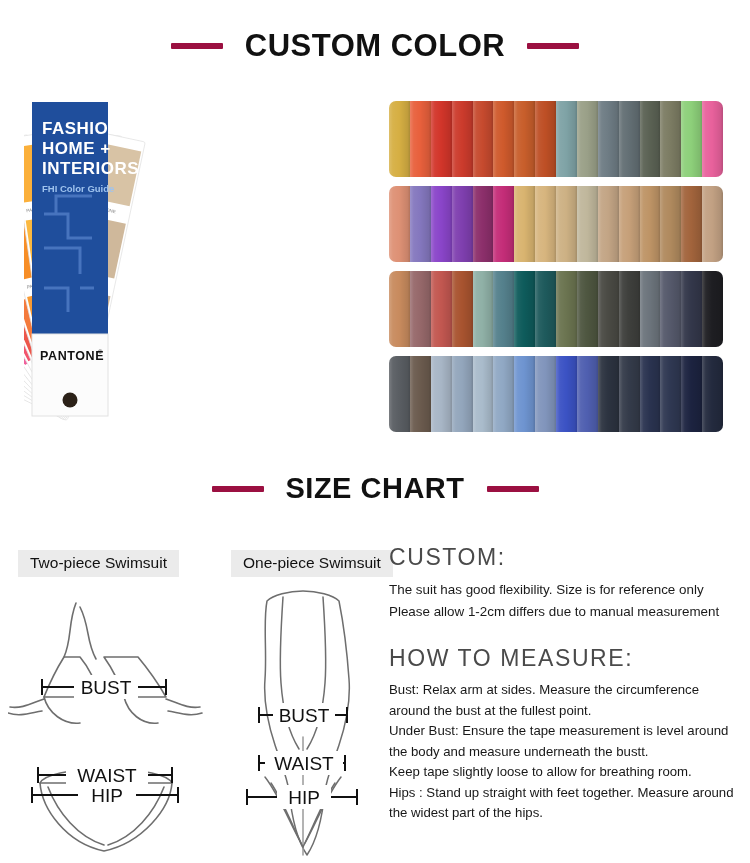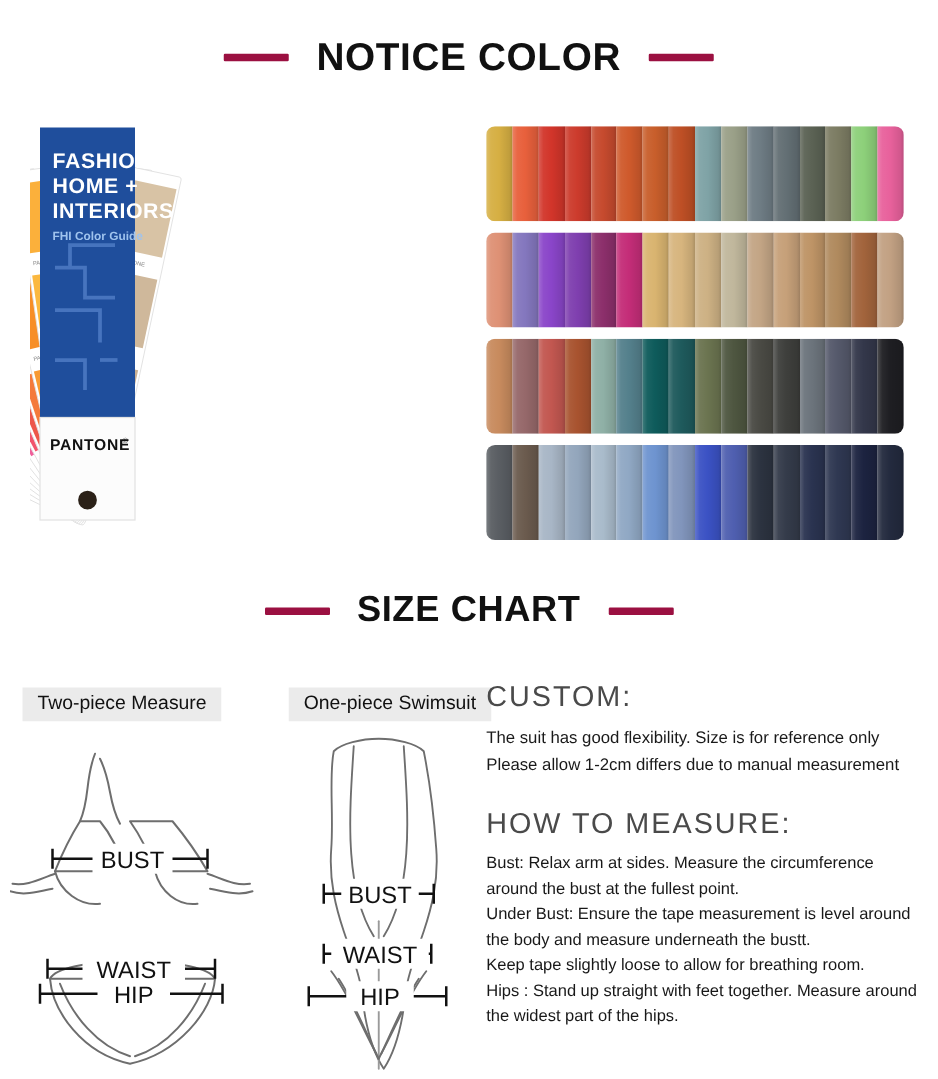--- a/index.html
+++ b/index.html
@@ -81,21 +81,21 @@
   }
   .notice-line{font-size:13.4px;line-height:22px;}
 </style>
 </head>
 <body>
 
 <div class="page">
 
   <div class="section-head" id="custom-color-head">
     <span class="head-rule" style="background: rgb(155, 16, 65);"></span>
-    <span class="head-title">NOTICE COLOR</span>
+    <span class="head-title">CUSTOM COLOR</span>
     <span class="head-rule" style="background: rgb(155, 16, 65);"></span>
   </div>
 
   <div class="fandeck">
     <svg class="fan-svg" viewBox="0 0 350 330">
       <defs>
         <clipPath id="fanclip">
             <rect x="0" y="0" width="350" height="330"></rect>
           </clipPath>
       </defs>
@@ -349,21 +349,21 @@
 
   <div class="section-head" id="size-chart-head">
     <span class="head-rule" style="background: rgb(155, 16, 65);"></span>
     <span class="head-title">SIZE CHART</span>
     <span class="head-rule" style="background: rgb(155, 16, 65);"></span>
   </div>
 
   <div class="size-area">
 
     <div class="diagram" id="two-piece-diagram">
-      <span class="diagram-label">Two-piece Measure</span>
+      <span class="diagram-label">Two-piece Swimsuit</span>
       <svg class="diagram-art" width="196" height="270" viewBox="0 0 196 270">
         <g fill="none" stroke="#6E6E6E" stroke-width="1.6" stroke-linecap="round" stroke-linejoin="round">
 
           <path d="M68 16 C60 36 64 52 56 70"></path>
           <path d="M72 20 C82 40 78 54 88 72"></path>
 
           <path d="M56 70 C46 86 40 100 36 110 L92 110 C88 96 82 82 72 70 Z"></path>
 
           <path d="M96 70 C106 84 112 98 116 110 L158 110 C150 96 140 82 130 70 Z"></path>
 

